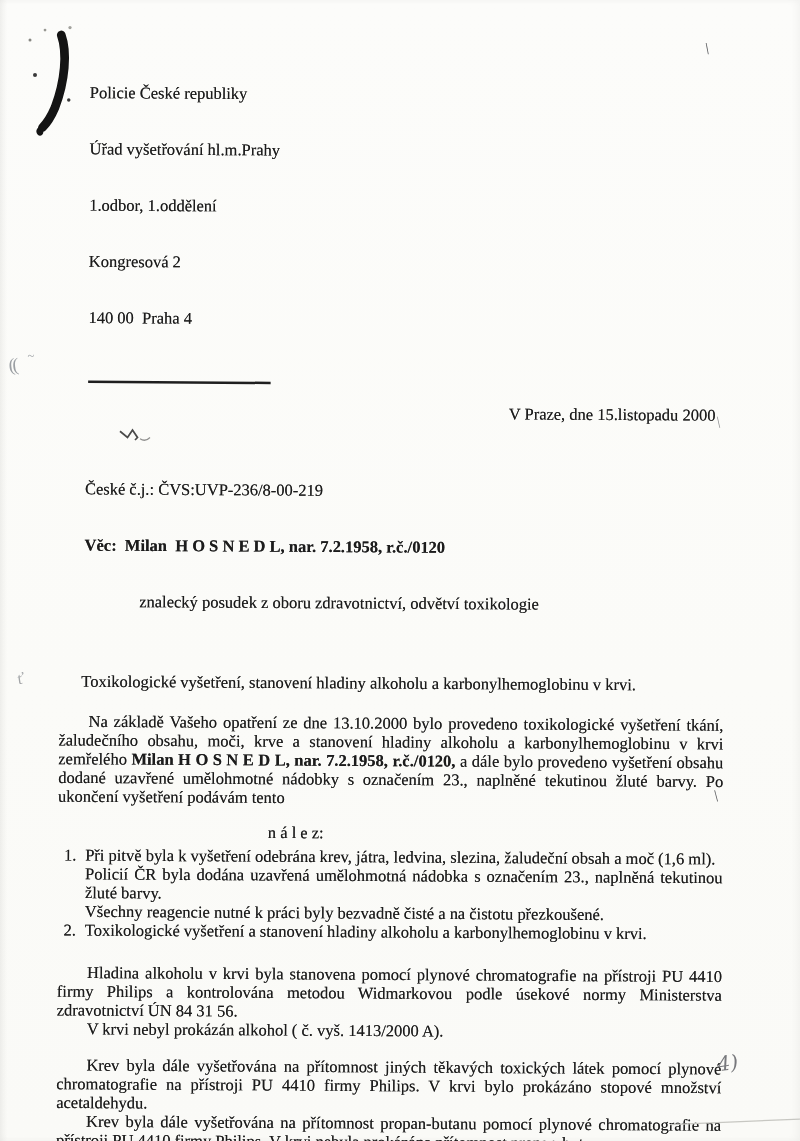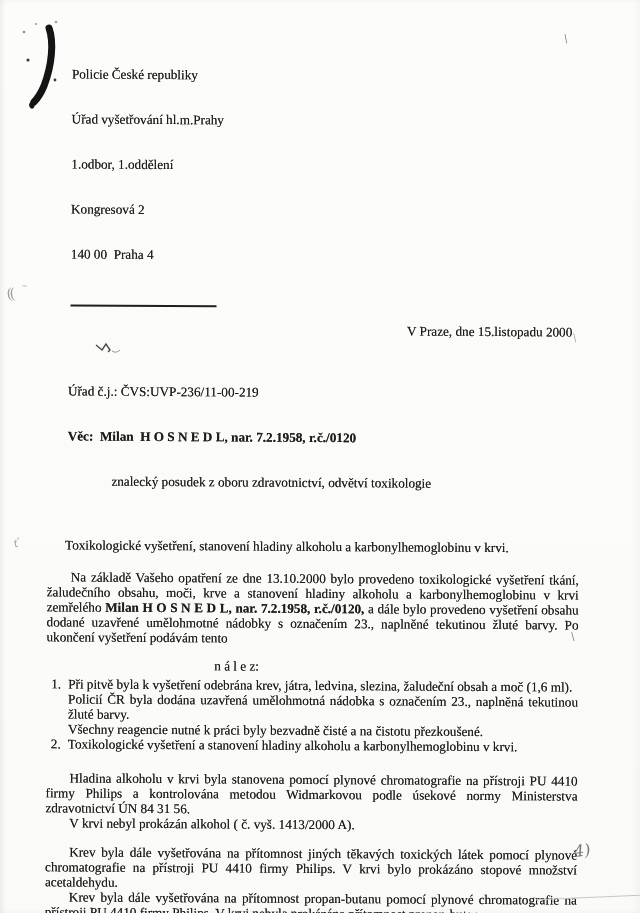--- a/index.html
+++ b/index.html
@@ -66,21 +66,21 @@
       <div>1.odbor, 1.oddělení</div>
       <div>Kongresová 2</div>
       <div>140 00  Praha 4</div>
     </div>
 
     <div class="rule"></div>
 
     <div class="dateline">V Praze, dne 15.listopadu 2000</div>
 
     <div class="refblock">
-      <div><span>Úřad č.j.: </span><span>ČVS:UVP-236/11-00-219</span></div>
+      <div><span>České č.j.: </span><span>ČVS:UVP-236/8-00-219</span></div>
       <div class="subject"><span>Věc:  </span><span>Milan  H O S N E D L, nar. 7.2.1958, r.č./0120</span></div>
       <div class="subject-detail">znalecký posudek z oboru zdravotnictví, odvětví toxikologie</div>
     </div>
 
     <div class="abstract">Toxikologické vyšetření, stanovení hladiny alkoholu a karbonylhemoglobinu v krvi.</div>
 
     <div class="para intro"><span>Na základě Vašeho opatření ze dne 13.10.2000 bylo provedeno toxikologické vyšetření tkání, žaludečního obsahu, moči, krve a stanovení hladiny alkoholu a karbonylhemoglobinu v krvi zemřelého </span><b>Milan  H O S N E D L, nar. 7.2.1958, r.č./0120,</b><span> a dále bylo provedeno vyšetření obsahu dodané uzavřené umělohmotné nádobky s označením 23., naplněné tekutinou žluté barvy. Po ukončení vyšetření podávám tento</span></div>
 
     <div class="nalez">n á l e z:</div>
 

